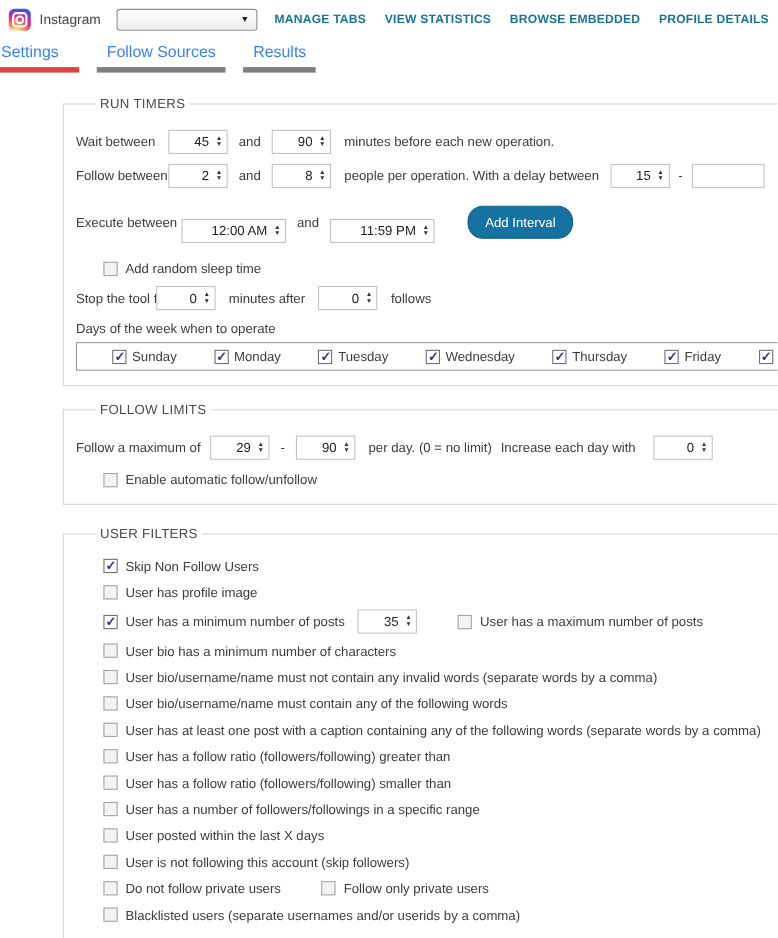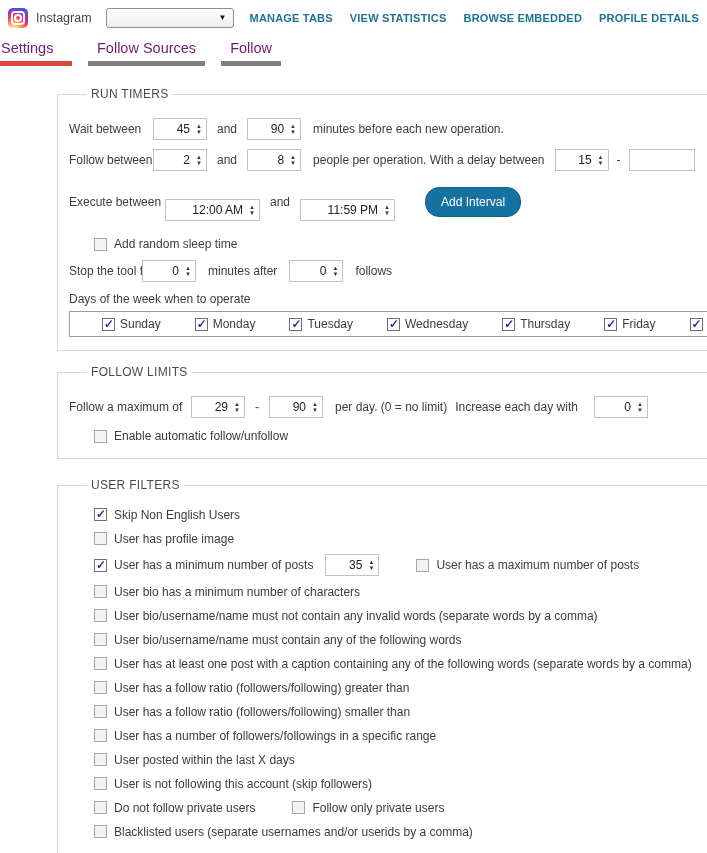--- a/index.html
+++ b/index.html
@@ -15,21 +15,21 @@
   .app-label { margin-left:8px; font-size:12.5px; color:#444; }
   .combo { width:180px; height:20px; margin-left:14px; border:1px solid #8e8e8e; border-radius:3px;
     background:linear-gradient(#fff,#ededed); display:flex; align-items:center; justify-content:space-between; padding:0 6px; }
   .combo .arrow { font-size:8px; color:#111; line-height:1; }
   .hlinks { display:flex; margin-left:16px; gap:17px; white-space:nowrap; }
   .hlink { font-size:11px; font-weight:bold; color:#1b7394; text-decoration:none; cursor:pointer; letter-spacing:.2px; }
 
   
   .tabbar { display:flex; gap:16px; margin-top:2px; }
   .tab { display:flex; flex-direction:column; cursor:pointer; }
-  .tab .t-label { font-size:14.5px; color:#701a75; padding:2px 9px 5px 9px; }
+  .tab .t-label { font-size:14.5px; color:#3b82f6; padding:2px 9px 5px 9px; }
   .tab:first-child .t-label { padding-left:1px; }
   .tab .t-bar { height:5px; background:#7f7f7f; }
   .tab:first-child .t-bar { width:72px; }
   .tab.active .t-bar { background:#d9453f; }
 
   
   fieldset { border:1px solid #d6d6d6; margin-left:57px; width:680px; padding:8px 0 10px 11px; }
   legend { font-size:12px; color:#4a4a4a; padding:0 4px; margin-left:18px; letter-spacing:.3px; }
   .fs-rt { margin-top:21px; }
   .fs-fl { margin-top:14px; height:94px; }
@@ -89,21 +89,21 @@
 <div class="tabbar">
   <div class="tab active">
     <span class="t-label">Settings</span>
       <span class="t-bar"></span>
   </div>
   <div class="tab">
     <span class="t-label">Follow Sources</span>
       <span class="t-bar"></span>
   </div>
   <div class="tab">
-    <span class="t-label">Follow</span>
+    <span class="t-label">Results</span>
       <span class="t-bar"></span>
   </div>
 </div>
 
 <fieldset class="fs-rt">
   <legend>RUN TIMERS</legend>
 
   <div class="row">
     <span class="lbl w84">Wait between</span>
     <span class="spin w-num">
@@ -279,21 +279,21 @@
     </span>
   </div>
 </fieldset>
 
 <fieldset class="fs-uf">
   <legend>USER FILTERS</legend>
 
   <div class="uf-row first">
     <span class="cbwrap">
         <span class="cb checked"></span>
-        <span class="cl">Skip Non English Users</span>
+        <span class="cl">Skip Non Follow Users</span>
       </span>
   </div>
   <div class="uf-row">
     <span class="cbwrap">
         <span class="cb"></span>
         <span class="cl">User has profile image</span>
       </span>
   </div>
   <div class="uf-row">
     <span class="cbwrap">

